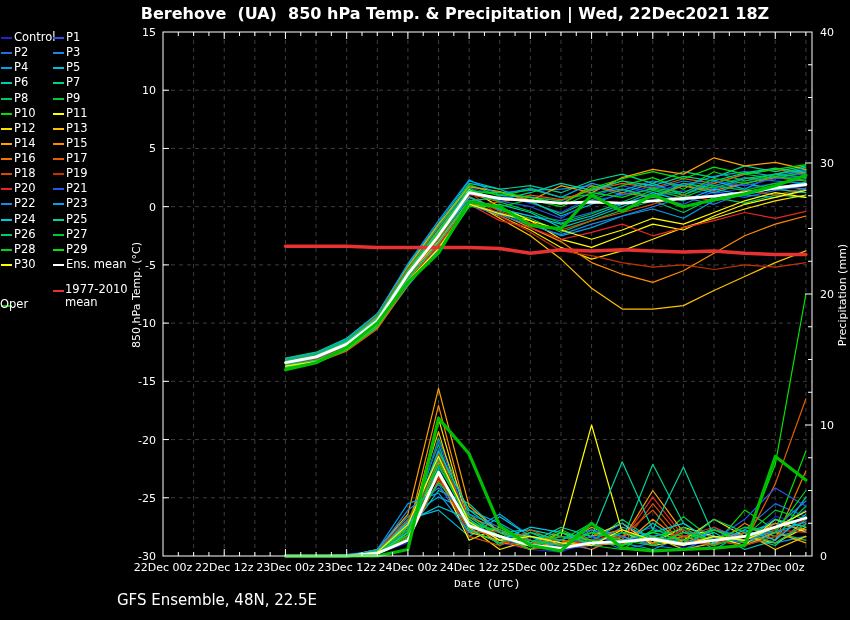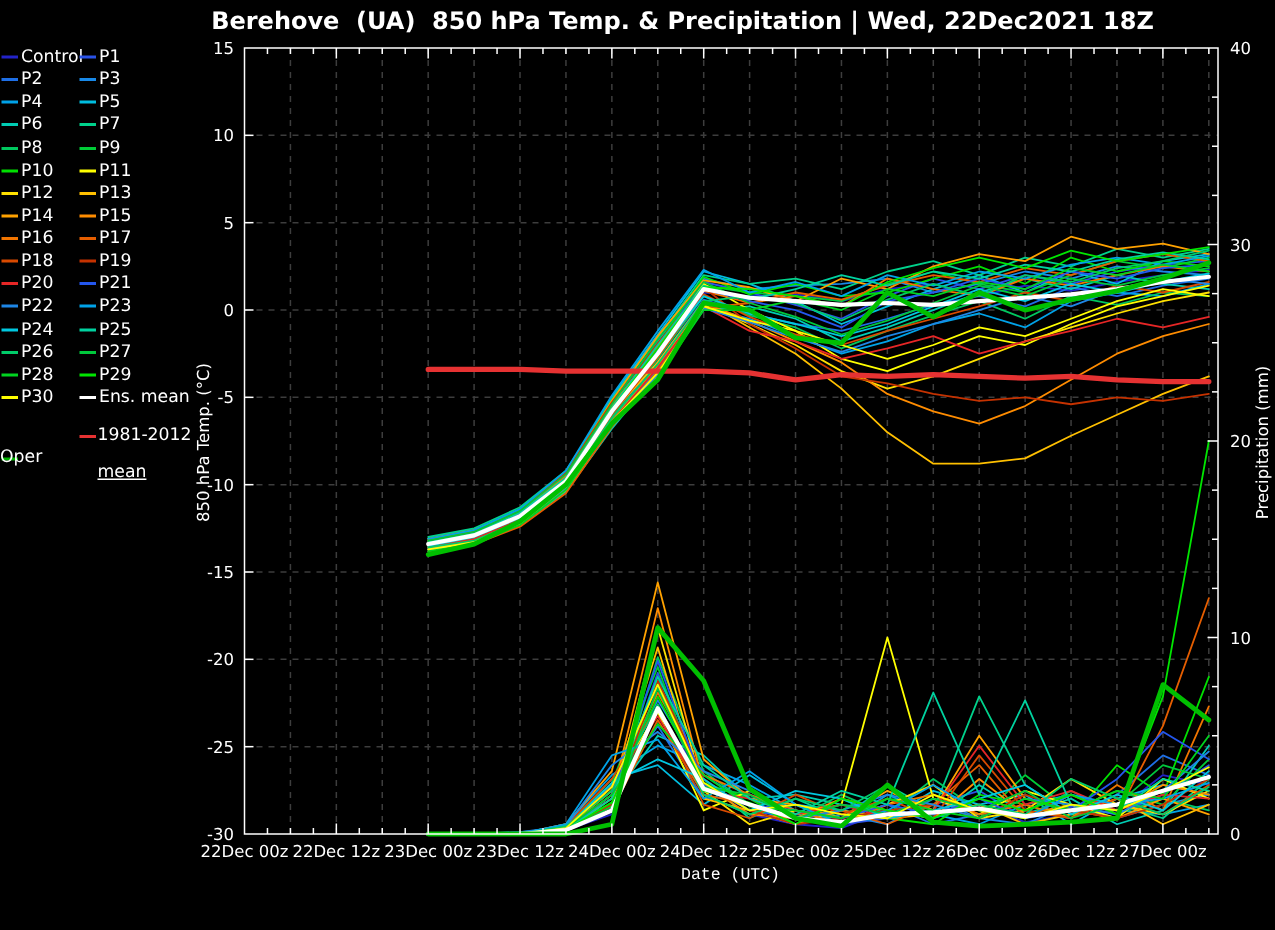--- a/index.html
+++ b/index.html
@@ -255,22 +255,22 @@
       <text x="820" y="36" fill="#fff" text-anchor="start" font-size="11">40</text>
       <text x="820" y="167" fill="#fff" text-anchor="start" font-size="11">30</text>
       <text x="820" y="298" fill="#fff" text-anchor="start" font-size="11">20</text>
       <text x="820" y="429" fill="#fff" text-anchor="start" font-size="11">10</text>
       <text x="820" y="560" fill="#fff" text-anchor="start" font-size="11">0</text>
     </svg>
 
   <div id="legend">
 
     <span class="lg-sw" style="left:53px;top:290px;background:#e63232;"></span>
-    <span class="lg-static" style="left:65px;top:283px;">1981-2012</span>
-    <span class="lg-static" style="left:65px;top:308px;text-decoration:underline;">mean</span>
+    <span class="lg-static" style="left:65px;top:283px;">1977-2010</span>
+    <span class="lg-static" style="left:65px;top:296px;">mean</span>
     <span class="lg-sw" style="left:1px;top:305px;background:#00b400;"></span>
     <span class="lg-static" style="left:0;top:298px;text-align:right;">Oper</span>
   <div class="lg-item" style="left: 1px; top: 31px;">
         <span class="sw" style="background: rgb(35, 35, 200);"></span>
         <span class="lb">Control</span>
       </div>
       <div class="lg-item" style="left: 53px; top: 31px;">
         <span class="sw" style="background: rgb(42, 82, 230);"></span>
         <span class="lb">P1</span>
       </div>
@@ -393,13 +393,14 @@
       <div class="lg-item" style="left: 53px; top: 257.95px;">
         <span class="sw" style="background: rgb(255, 255, 255);"></span>
         <span class="lb">Ens. mean</span>
       </div>
     </div>
 
   <div class="ax-title rot" style="left:136px;top:295px;">850 hPa Temp. (°C)</div>
   <div class="ax-title rot" style="left:842px;top:295px;">Precipitation (mm)</div>
   <div id="xlabel">Date (UTC)</div>
 
+  <div class="footer" style="left:117px;">GFS Ensemble, 48N, 22.5E</div>
 </div>
 
 </body></html>

